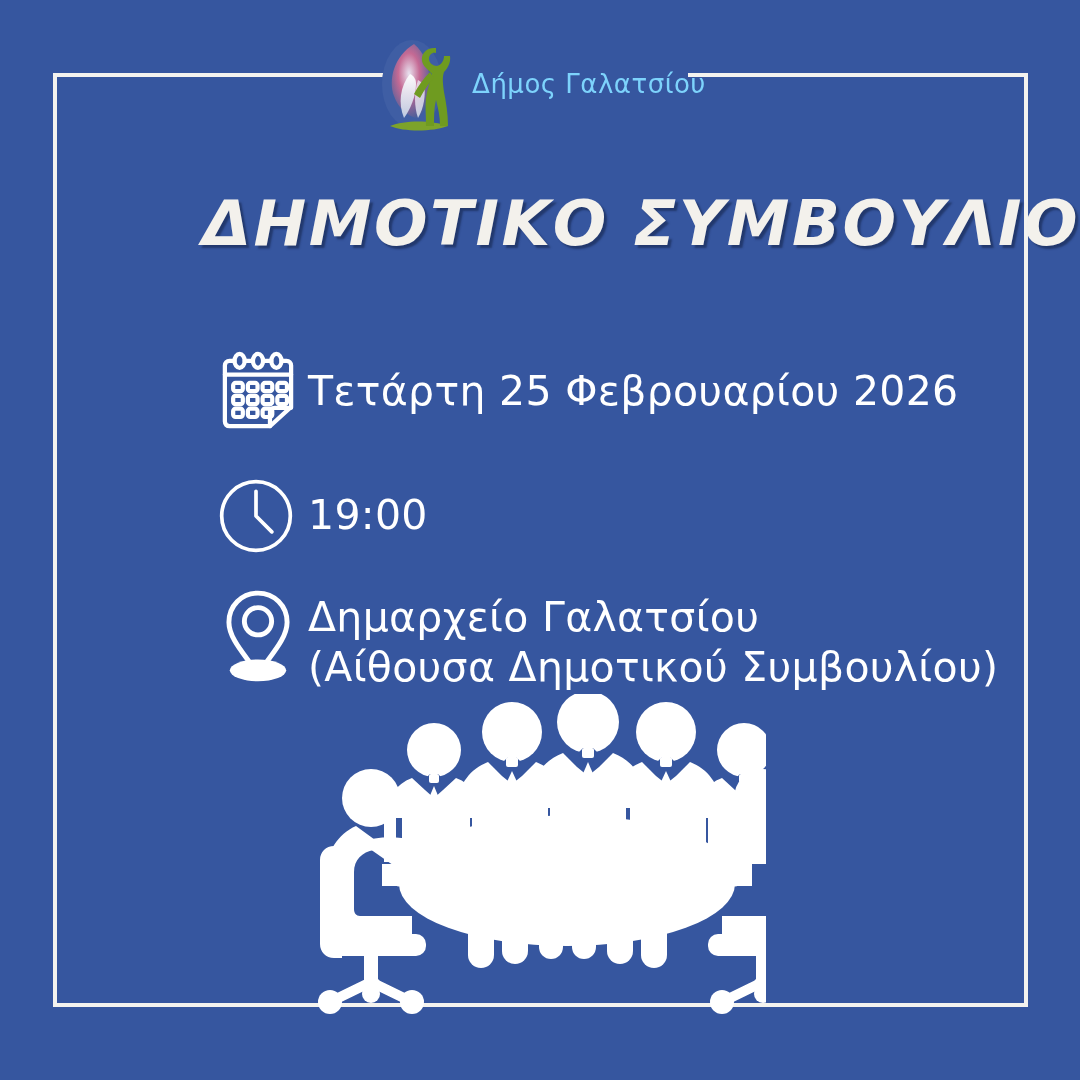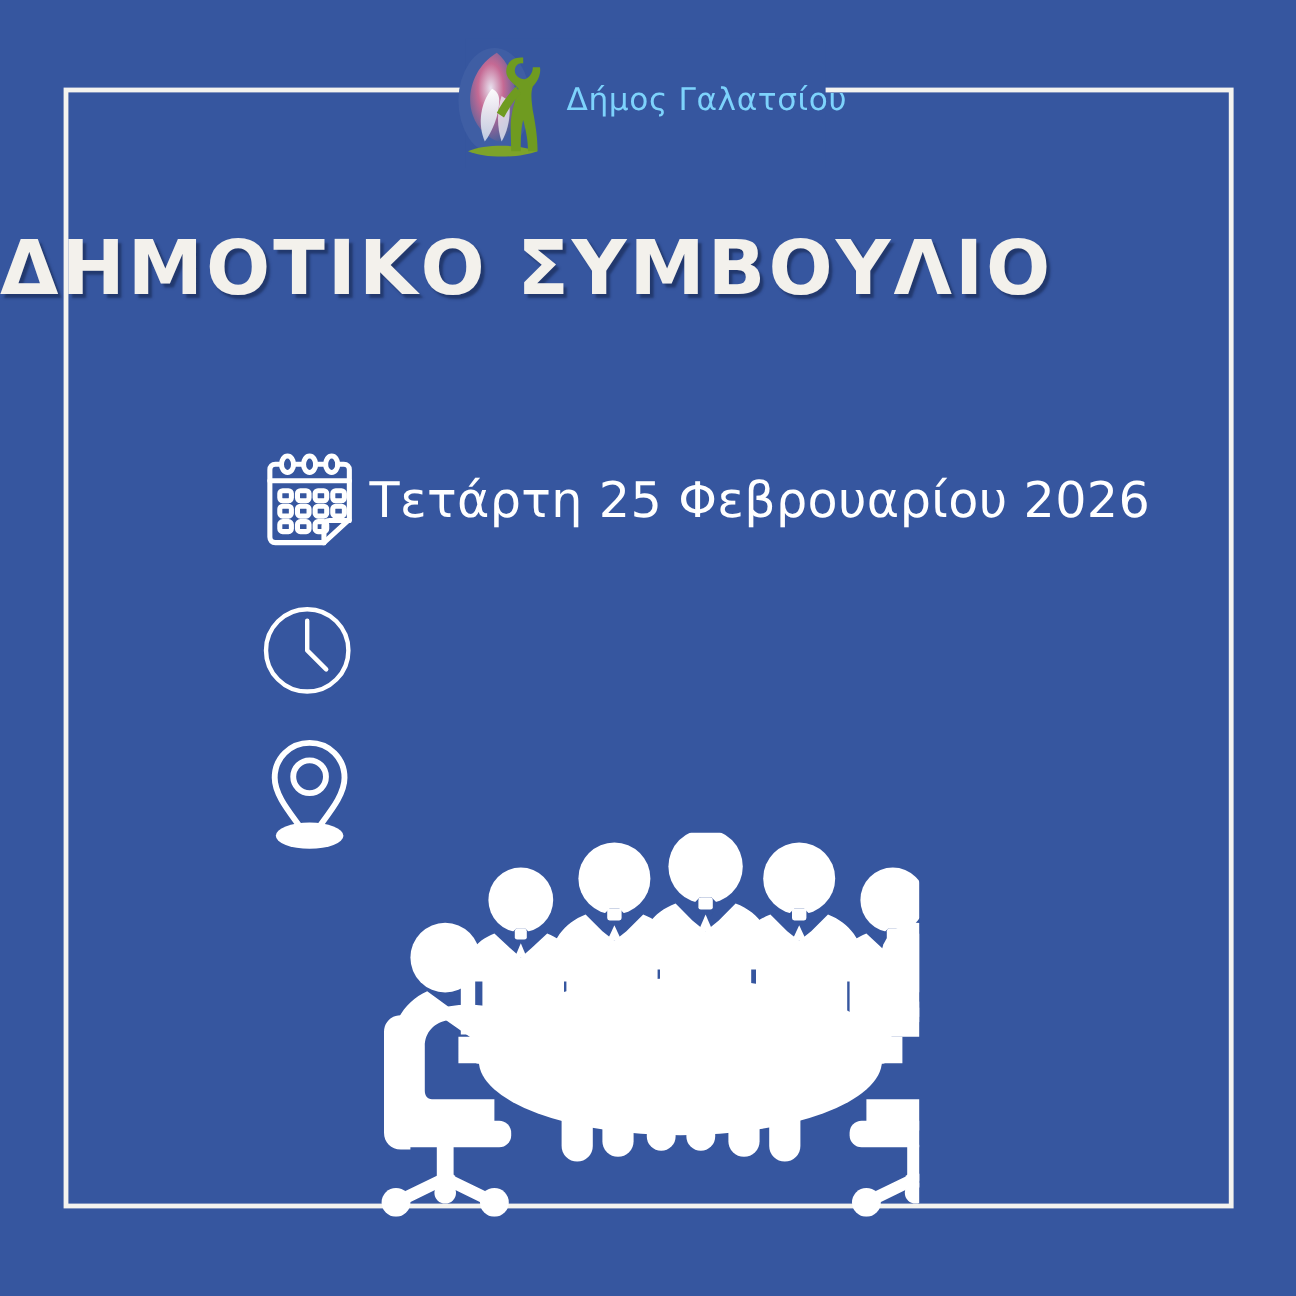--- a/index.html
+++ b/index.html
@@ -73,35 +73,36 @@
     line-height: 1;
     padding-bottom: 4px;
   }
 
   
   .title {
     position: absolute;
     left: 0;
     top: 190px;
     width: 1080px;
-    text-align: left;
+    text-align: right;
     color: #f3f1ec;
     font-size: 63px;
     font-weight: bold;
     letter-spacing: 2.5px;
     line-height: 1.08;
     text-shadow: 3px 3px 2px rgba(18, 32, 70, 0.55);
     white-space: nowrap;
+    font-style: italic;
   }
 
   
   .details {
     position: absolute;
     left: 212px;
-    top: 372px;
+    top: 346px;
     width: 830px;
   }
   .row {
     display: flex;
     align-items: flex-start;
     margin-bottom: 30px;
   }
   .row .ico {
     flex: 0 0 auto;
     width: 96px;
@@ -211,30 +212,33 @@
 
     <div class="row" id="row-time">
       <span class="ico">
         <svg viewBox="0 0 100 100" width="88" height="88" aria-hidden="true">
           <g fill="none" stroke="#ffffff" stroke-width="4.2" stroke-linecap="round" stroke-linejoin="round">
             <circle cx="50" cy="50" r="39"></circle>
             <path d="M50 22 V50 L68 68"></path>
           </g>
         </svg>
       </span>
+      <span class="txt">19:00</span>
     </div>
 
     <div class="row" id="row-place">
       <span class="ico">
         <svg viewBox="0 0 100 110" width="92" height="100" aria-hidden="true">
           <ellipse cx="50" cy="95" rx="31" ry="12" fill="#ffffff"></ellipse>
           <path d="M50 10 C32 10 18 24 18 42 C18 62 40 82 50 100 C60 82 82 62 82 42 C82 24 68 10 50 10 Z" fill="none" stroke="#ffffff" stroke-width="5.4" stroke-linejoin="round"></path>
           <circle cx="50" cy="41" r="15" fill="none" stroke="#ffffff" stroke-width="5.4"></circle>
         </svg>
       </span>
+      <span class="txt">Δημαρχείο Γαλατσίου
+(Αίθουσα Δημοτικού Συμβουλίου)</span>
     </div>
 
   </div>
 
   <div class="illustration">
     <svg viewBox="0 0 450 320" width="450" height="320" aria-hidden="true">
       <g fill="#ffffff">
 
         <circle cx="118" cy="56" r="27"></circle>
         <path d="M96 84 C80 90 70 104 68 122 L68 168 L80 168 L80 124 L86 124 L86 170 L150 170 L150 124 L156 124 L156 168 L168 168 L168 122 C166 104 156 90 140 84 L127 96 L118 104 L109 96 Z"></path>

